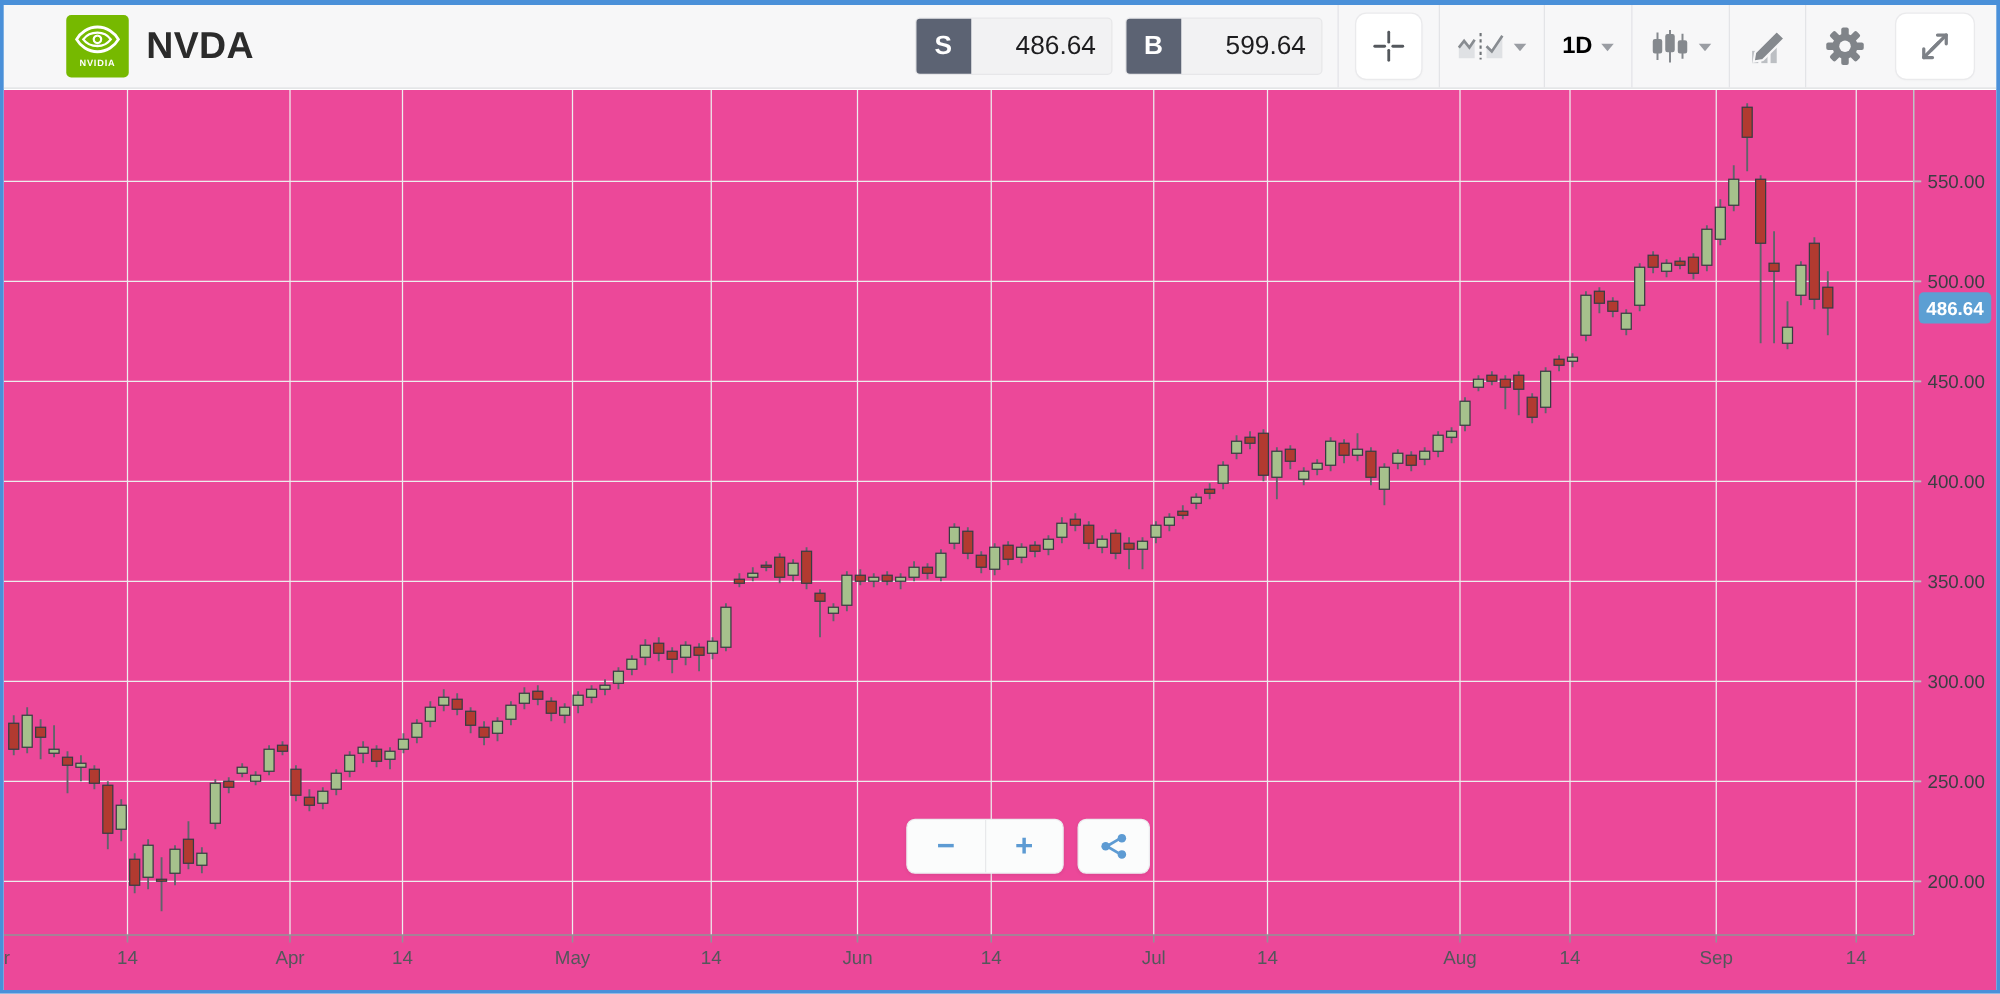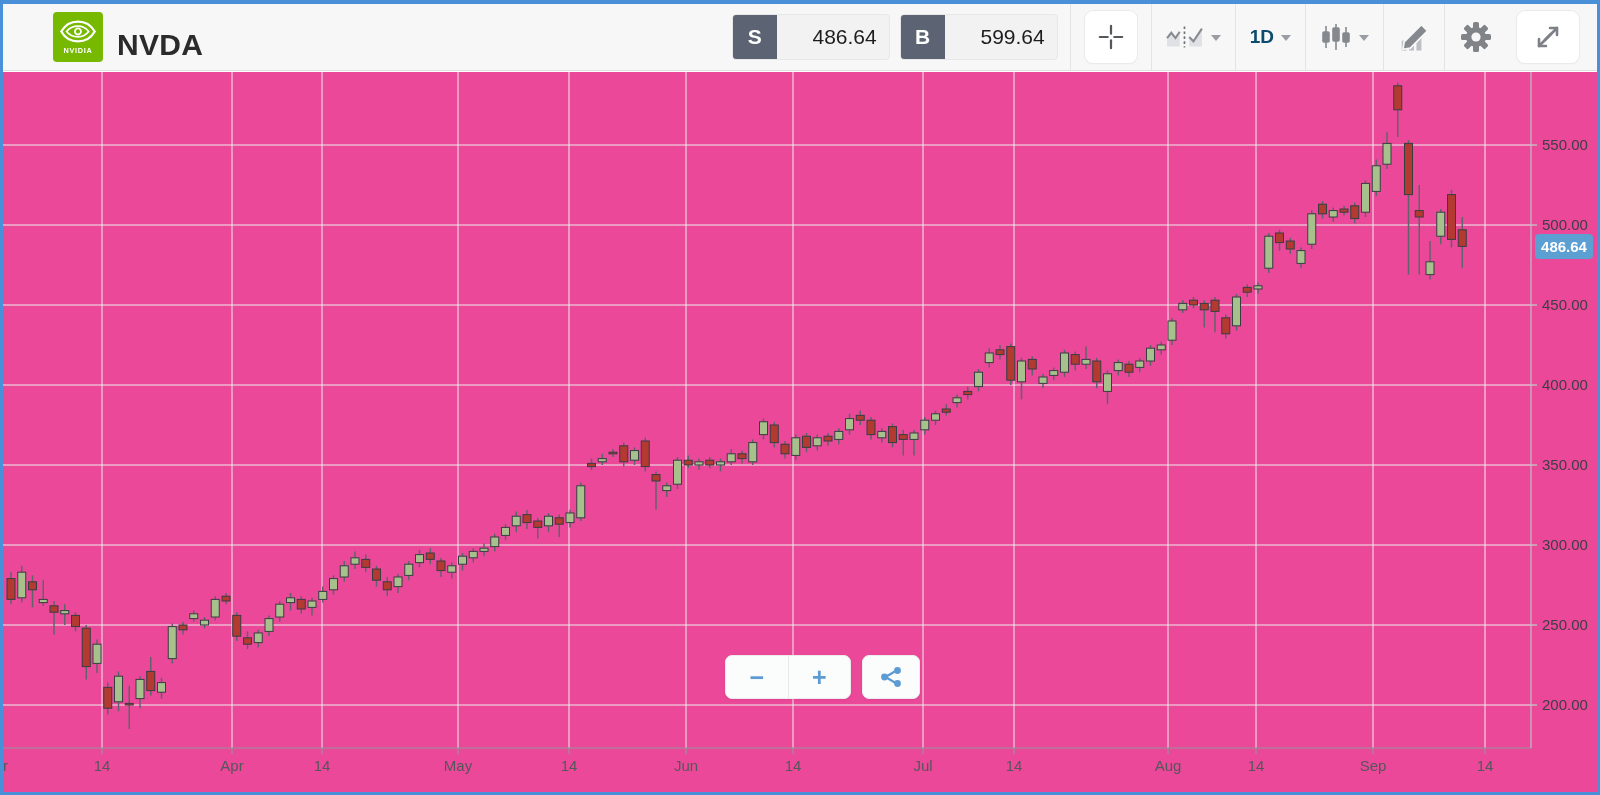--- a/index.html
+++ b/index.html
@@ -1,33 +1,33 @@
 <!DOCTYPE html>
 <html><head>
 <meta charset="utf-8">
 <style>
   * { margin:0; padding:0; box-sizing:border-box; }
   html,body { width:1600px; height:795px; background:#e9eaec; font-family:"Liberation Sans",sans-serif; }
   .frame { position:relative; width:1600px; height:795px; background:#ffffff; border:3px solid #4a90d9; border-top-width:4px; overflow:hidden; }
 
   
   .toolbar { position:absolute; top:0; left:0; right:0; height:67px; background:#f7f7f8; border-bottom:1px solid #dddfe1; display:flex; align-items:center; padding:0 6px 0 18px; }
-  .brand { display:flex; align-items:flex-end; gap:14px; flex:1 1 auto; min-width:0;padding-left:32px; }
+  .brand { display:flex; align-items:center; gap:14px; flex:1 1 auto; min-width:0;padding-left:32px; }
   .logo { width:50px; height:50px; border-radius:4px; background:#76b900; display:flex; flex-direction:column; align-items:center; justify-content:center; }
   .title { font-size:30px; font-weight:700; color:#2b2b2b; letter-spacing:.3px; }
 
   .tb-right { display:flex; align-items:center; height:100%; }
   .vsep { width:1px; height:100%; background:#e3e4e7; margin:0 2px; flex:0 0 aupx; }
   .trade-field { display:flex; align-items:center; width:158px; height:46px; background:#f2f2f3; border:1px solid #e7e7e9; border-radius:4px; overflow:hidden; cursor:pointer; }
   .trade-field + .trade-field { margin-left:10px; }
   .trade-sq { width:44px; height:46px; background:#5c6373; color:#fff; font-size:21px; font-weight:700; display:flex; align-items:center; justify-content:center; }
   .trade-price { flex:1; text-align:right; padding-right:12px; font-size:21px; color:#1d1d1f; }
   .tb-sec { display:flex; align-items:center; justify-content:center; height:100%; padding:0 12px; gap:7px; cursor:pointer; }
   .tb-btn-white { width:52px; height:52px; background:#fff; border-radius:8px; box-shadow:0 0 0 1px #eaeaec, 0 1px 2px rgba(0,0,0,.05); display:flex; align-items:center; justify-content:center; cursor:pointer; }
-  .tf-label { font-size:19px; font-weight:700; color:#0c4a6e; }
+  .tf-label { font-size:19px; font-weight:700; color:#000000; }
   .caret { width:0; height:0; border-left:5px solid transparent; border-right:5px solid transparent; border-top:6px solid #9a9da3; margin-top:2px; }
   .mleft { margin-left:12px; }
 
   
   .chart-area { position:absolute; top:68px; left:0; right:0; bottom:0; background:#ec4899; }
   svg text { font-family:"Liberation Sans",sans-serif; }
 
   
   .float-ctl { position:absolute; top:583px; display:flex; }
   .zoom-group { left:722px; width:126px; height:44px; background:#fbfcfc; border:1px solid #ececef; border-radius:7px; box-shadow:0 1px 3px rgba(0,0,0,.07); overflow:hidden; }

